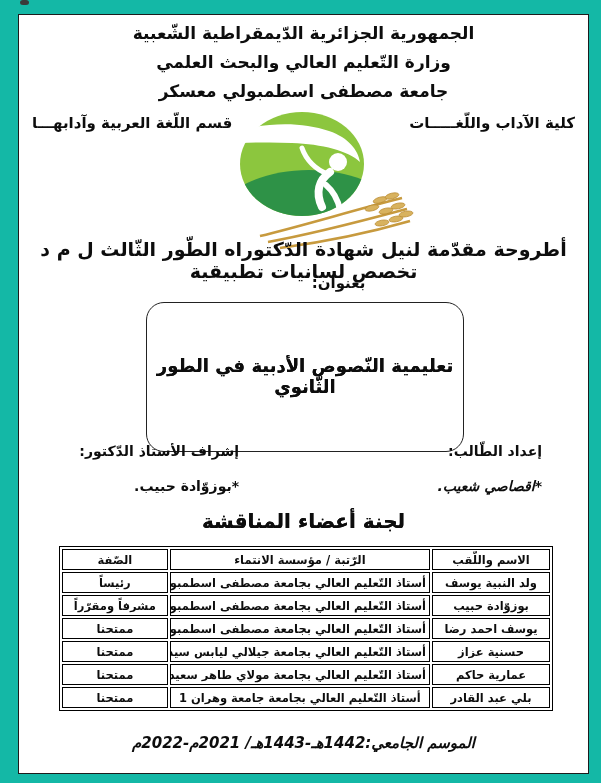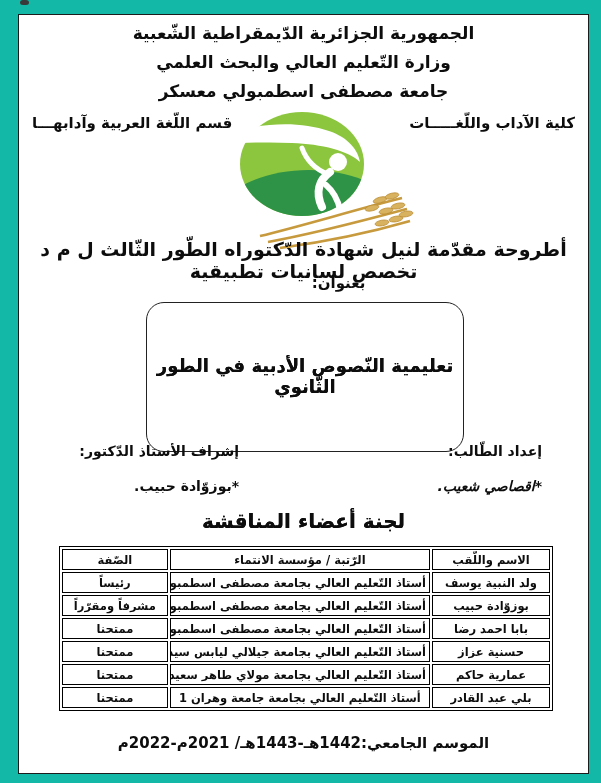--- a/index.html
+++ b/index.html
@@ -41,21 +41,21 @@
   table.committee{
     position:absolute;top:531px;left:40px;width:494px;
     border-collapse:separate;border-spacing:2.5px;
     border:1.8px solid #000;background:#fff;table-layout:fixed;
   }
   table.committee th,table.committee td{
     border:1.6px solid #000;text-align:center;vertical-align:middle;
     font-size:11.5px;font-weight:bold;padding:1px 3px;height:17px;
     overflow:hidden;white-space:nowrap;
   }
-  .footer{position:absolute;top:719px;left:0;right:0;text-align:center;font-size:15px;}
+  .footer{position:absolute;top:719px;left:0;right:0;text-align:center;font-size:15px;font-style:italic;}
 </style>
 </head>
 <body>
 
 <div class="page">
   <div class="artifact"></div>
 
   <div class="frame">
 
     <div class="hdr">
@@ -133,21 +133,21 @@
           <td>ولد النبية يوسف</td>
           <td>أستاذ التّعليم العالي بجامعة مصطفى اسطمبولي معسكر</td>
           <td>رئيساً</td>
         </tr>
         <tr>
           <td>بوزوّادة حبيب</td>
           <td>أستاذ التّعليم العالي بجامعة مصطفى اسطمبولي معسكر</td>
           <td>مشرفاً ومقرّراً</td>
         </tr>
         <tr>
-          <td>بابا احمد رضا</td>
+          <td>يوسف احمد رضا</td>
           <td>أستاذ التّعليم العالي بجامعة مصطفى اسطمبولي معسكر</td>
           <td>ممتحنا</td>
         </tr>
         <tr>
           <td>حسنية عزاز</td>
           <td>أستاذ التّعليم العالي بجامعة جيلالي ليابس سيدي بلعباس</td>
           <td>ممتحنا</td>
         </tr>
         <tr>
           <td>عمارية حاكم</td>

